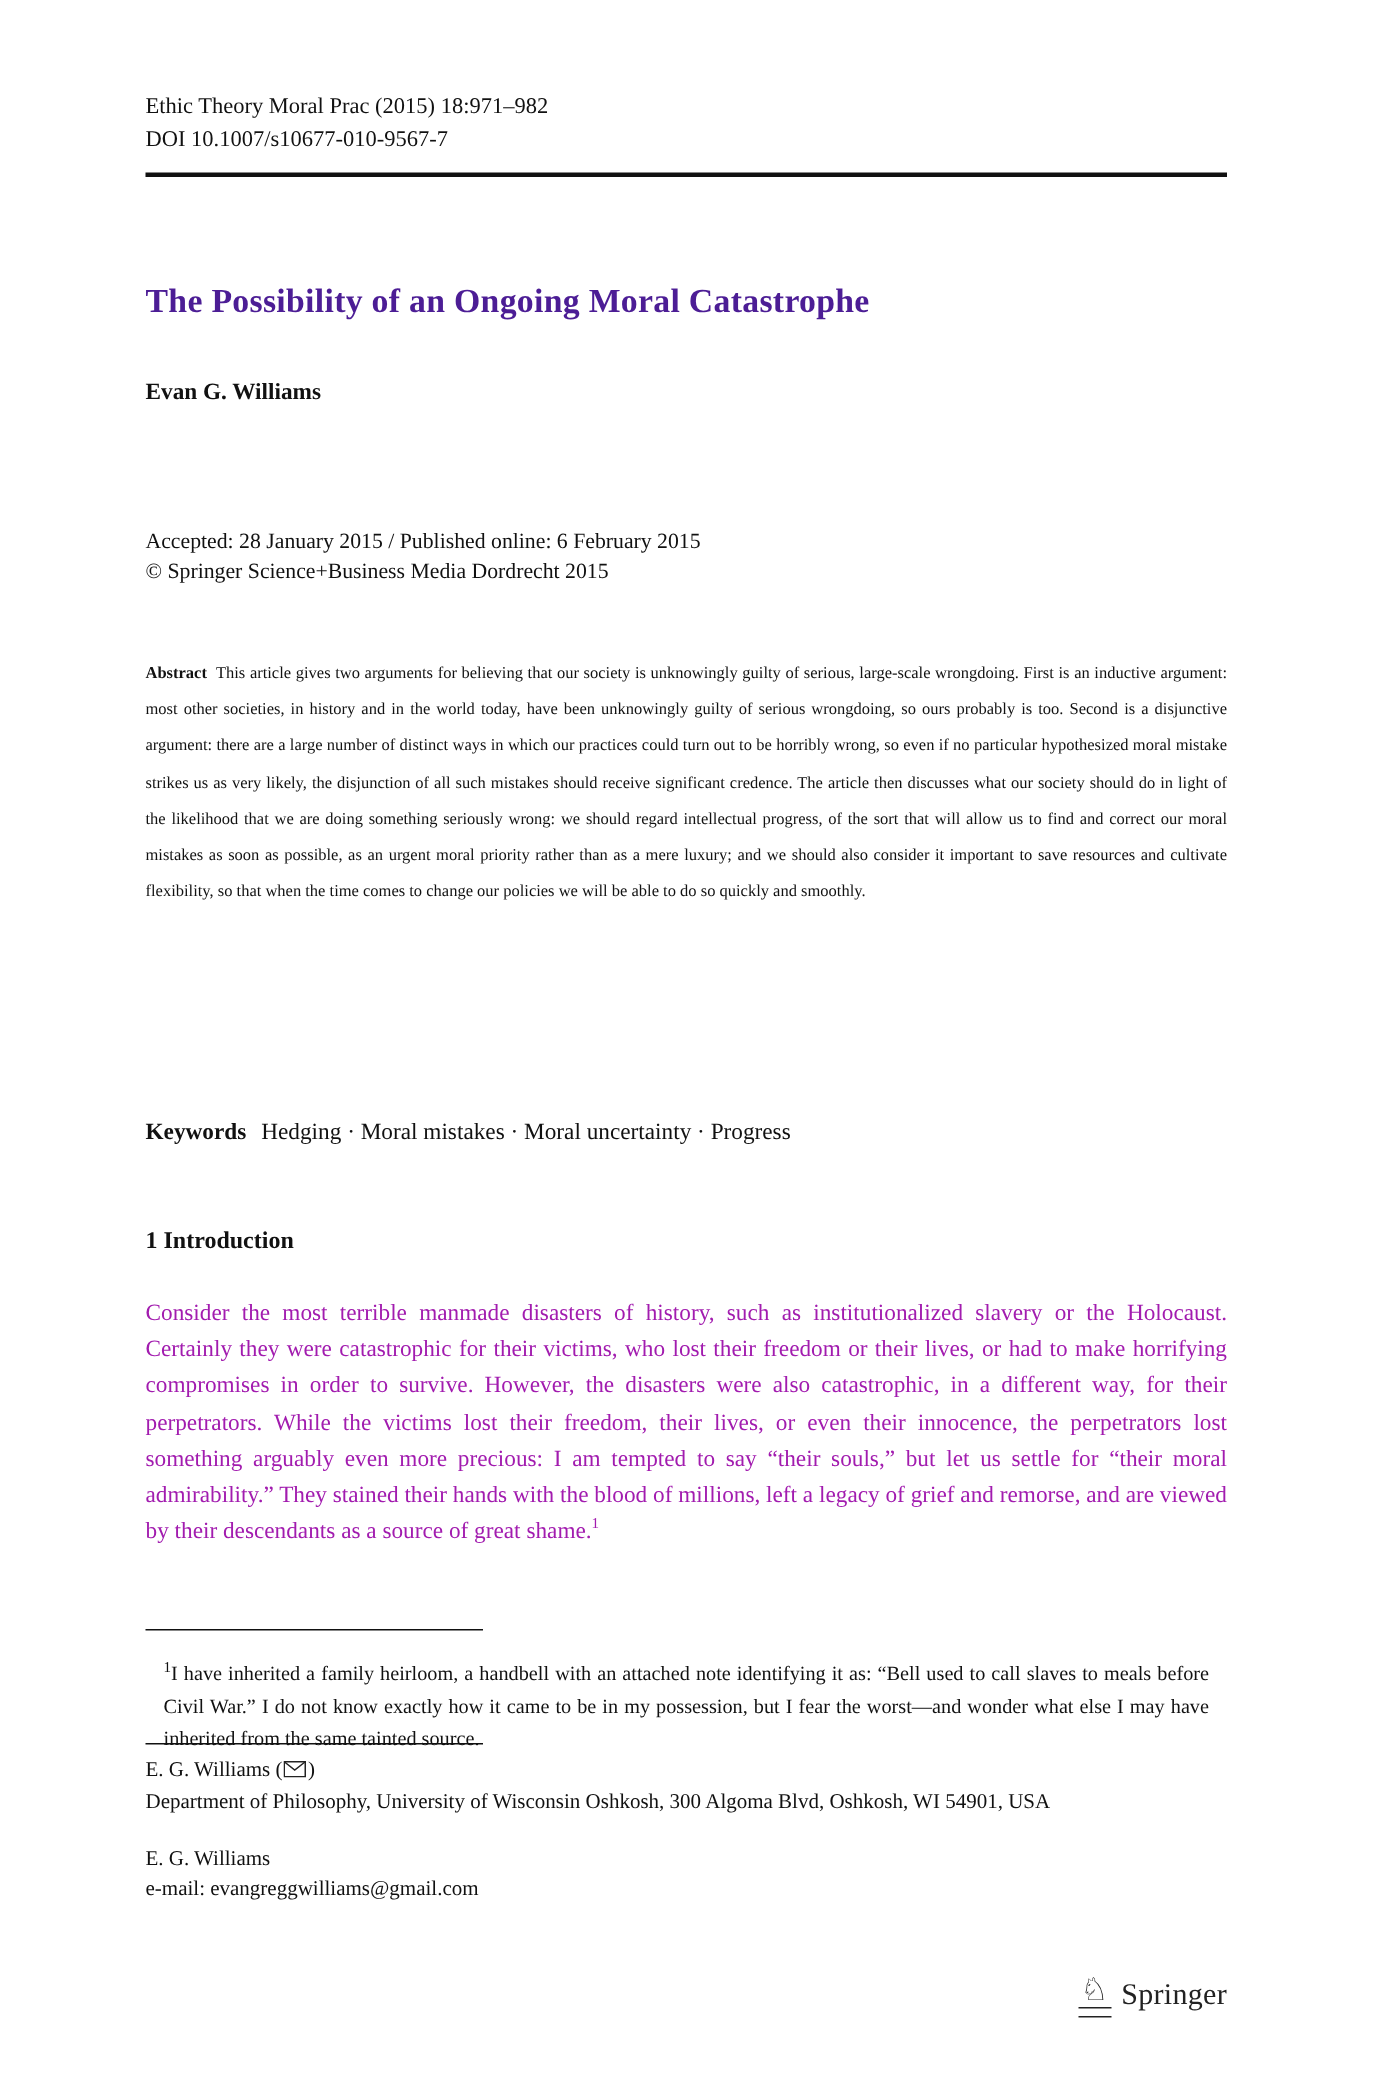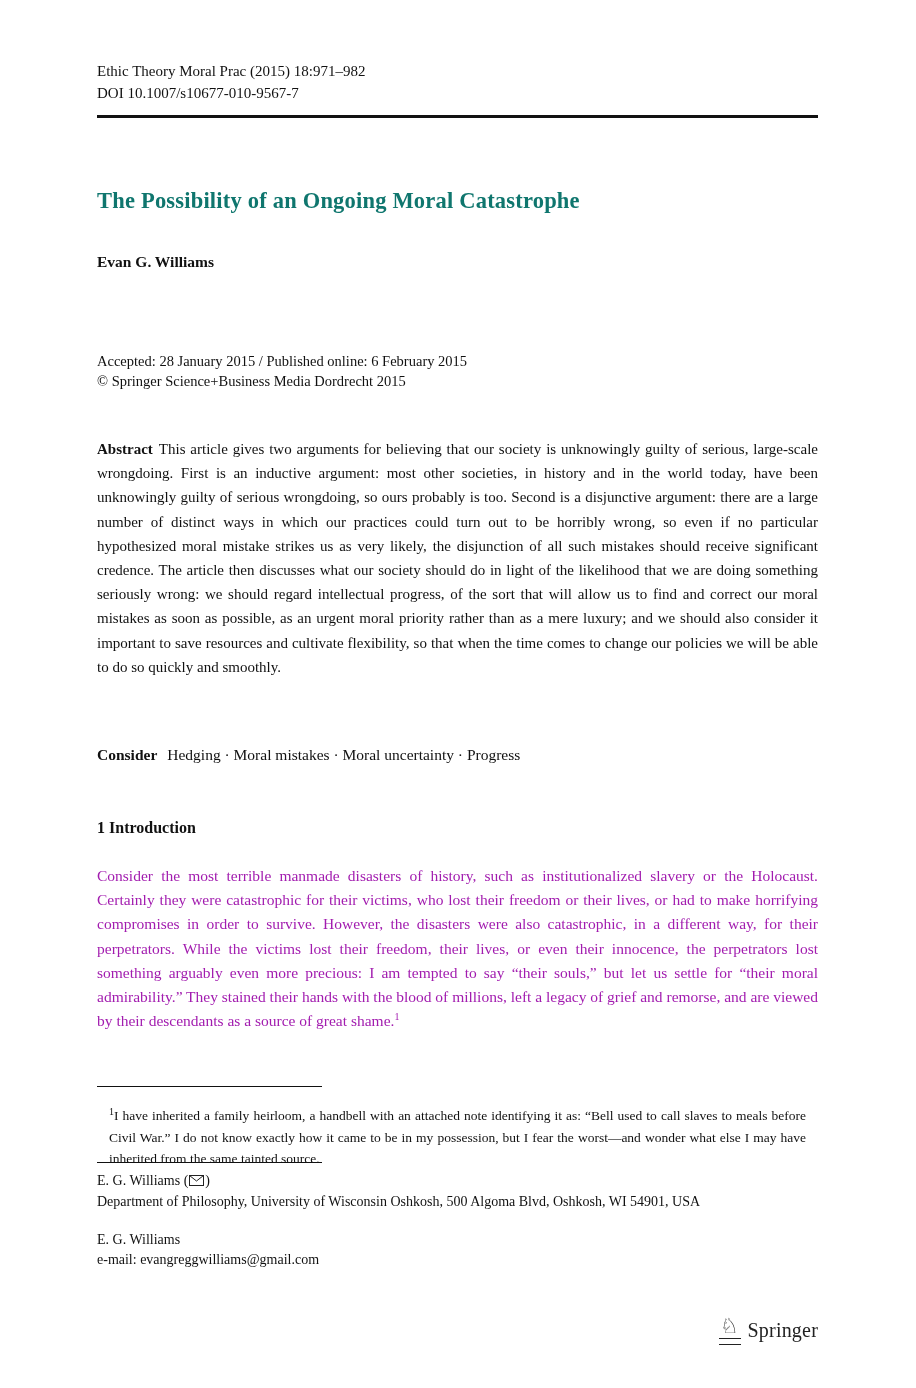--- a/index.html
+++ b/index.html
@@ -30,37 +30,37 @@
   .head-rule {
     top: 115px;
     height: 3px;
     background: #111;
   }
   .paper-title {
     top: 188px;
     font-size: 22.5px;
     font-weight: bold;
     letter-spacing: 0.2px;
-    color: #0f766e;
+    color: #4c1d95;
   }
   .author {
     top: 253px;
     font-size: 15.5px;
     font-weight: bold;
     color: #111;
   }
   .dates {
     top: 351px;
     font-size: 14.5px;
     line-height: 20px;
     color: #111;
   }
   .abstract {
     top: 437px;
-    font-size: 15px;
+    font-size: 11px;
     line-height: 24.2px;
     text-align: justify;
     color: #111;
   }
   .abstract b { margin-right: 6px; }
   .keywords {
     top: 746px;
     font-size: 15.5px;
     color: #111;
   }
@@ -165,21 +165,21 @@
   <div class="block author">Evan G. Williams</div>
 
   <div class="block dates">
     <div>Accepted: 28 January 2015 / Published online: 6 February 2015</div>
     <div>© Springer Science+Business Media Dordrecht 2015</div>
   </div>
 
   <p class="block abstract" style="margin:0"><b>Abstract</b><span>This article gives two arguments for believing that our society is unknowingly guilty of serious, large-scale wrongdoing. First is an inductive argument: most other societies, in history and in the world today, have been unknowingly guilty of serious wrongdoing, so ours probably is too. Second is a disjunctive argument: there are a large number of distinct ways in which our practices could turn out to be horribly wrong, so even if no particular hypothesized moral mistake strikes us as very likely, the disjunction of all such mistakes should receive significant credence. The article then discusses what our society should do in light of the likelihood that we are doing something seriously wrong: we should regard intellectual progress, of the sort that will allow us to find and correct our moral mistakes as soon as possible, as an urgent moral priority rather than as a mere luxury; and we should also consider it important to save resources and cultivate flexibility, so that when the time comes to change our policies we will be able to do so quickly and smoothly.</span></p>
 
   <div class="block keywords">
-    <b>Consider</b><span>Hedging · Moral mistakes · Moral uncertainty · Progress</span>
+    <b>Keywords</b><span>Hedging · Moral mistakes · Moral uncertainty · Progress</span>
   </div>
 
   <h2 class="block section-heading" style="margin:0">1 Introduction</h2>
 
   <p class="block body-para" style="margin:0"><span>Consider the most terrible manmade disasters of history, such as institutionalized slavery or the Holocaust. Certainly they were catastrophic for their victims, who lost their freedom or their lives, or had to make horrifying compromises in order to survive. However, the disasters were also catastrophic, in a different way, for their perpetrators. While the victims lost their freedom, their lives, or even their innocence, the perpetrators lost something arguably even more precious: I am tempted to say “their souls,” but let us settle for “their moral admirability.” They stained their hands with the blood of millions, left a legacy of grief and remorse, and are viewed by their descendants as a source of great shame.</span><sup>1</sup></p>
 
   <div class="block footnote-rule"></div>
 
   <p class="block footnote" style="margin:12px"><sup>1</sup><span>I have inherited a family heirloom, a handbell with an attached note identifying it as: “Bell used to call slaves to meals before Civil War.” I do not know exactly how it came to be in my possession, but I fear the worst—and wonder what else I may have inherited from the same tainted source.</span></p>
 
@@ -187,21 +187,21 @@
 
   <div class="block corr">
     <div class="group">
       <div>
         <span>E. G. Williams</span>
         <span>(</span><span class="envelope"><svg width="15" height="11" viewBox="0 0 15 11">
               <rect x="0.5" y="0.5" width="14" height="10" fill="none" stroke="#222" stroke-width="1"></rect>
               <path d="M0.5 0.5 L7.5 6 L14.5 0.5" fill="none" stroke="#222" stroke-width="1"></path>
             </svg></span><span>)</span>
       </div>
-      <div>Department of Philosophy, University of Wisconsin Oshkosh, 500 Algoma Blvd, Oshkosh, WI 54901, USA</div>
+      <div>Department of Philosophy, University of Wisconsin Oshkosh, 300 Algoma Blvd, Oshkosh, WI 54901, USA</div>
     </div>
     <div class="group">
       <div>E. G. Williams</div>
       <div>e-mail: evangreggwilliams@gmail.com</div>
     </div>
   </div>
 
   <div class="springer">
     <span class="knight">
       <span class="glyph">♘</span>

